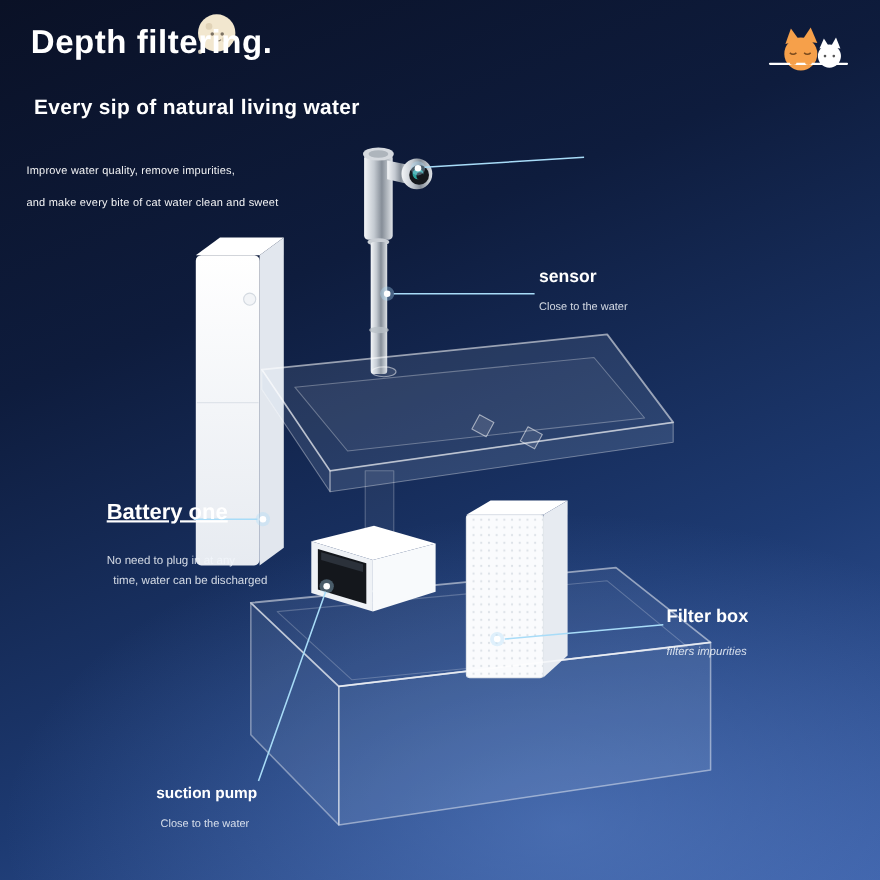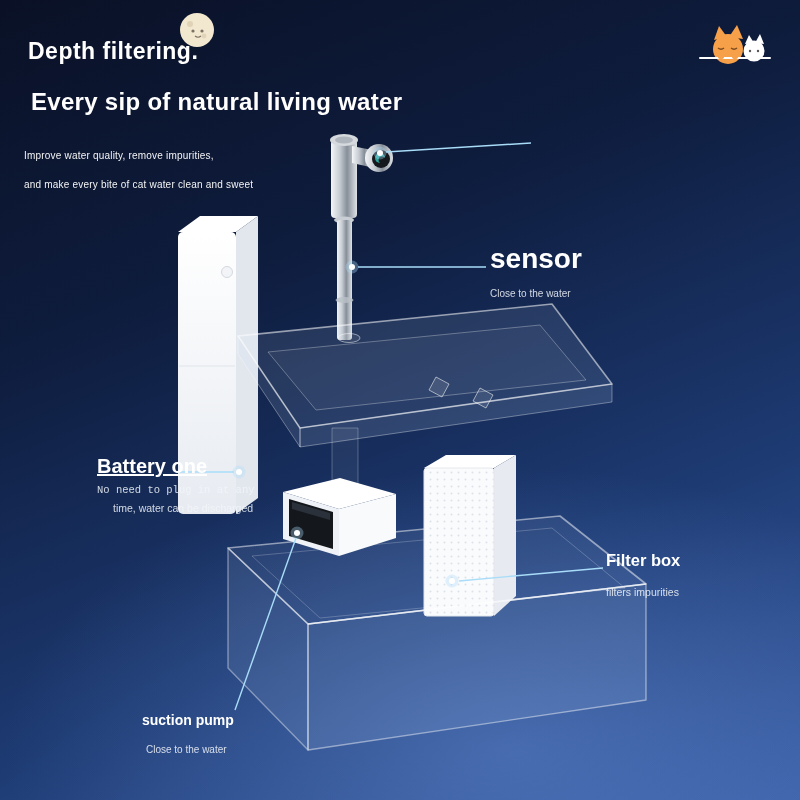--- a/index.html
+++ b/index.html
@@ -11,46 +11,46 @@
   }
   .stage {
     position:relative; width:800px; height:800px; overflow:hidden;
     background:
       radial-gradient(820px 460px at 64% 94%, rgba(98,138,208,0.50), rgba(0,0,0,0) 62%),
       linear-gradient(158deg, #0a1126 0%, #0e1c3d 32%, #1d3a72 68%, #3a5ea6 100%);
   }
   svg.scene { position:absolute; left:0; top:0; width:800px; height:800px; z-index:1; }
   .txt { position:absolute; z-index:2; }
 
-  .title { left:28px; top:38px; font-size:23px; font-weight:700; letter-spacing:0.5px; }
-  .subtitle { left:31px; top:88px; font-size:24px; font-weight:700; letter-spacing:0.3px; }
+  .title { left:28px; top:22px; font-size:30px; font-weight:700; letter-spacing:0.5px; }
+  .subtitle { left:31px; top:88px; font-size:19px; font-weight:700; letter-spacing:0.3px; }
   .desc { font-size:10px; font-weight:400; opacity:0.95; letter-spacing:0.2px; }
   .desc1 { left:24px; top:150px; }
   .desc2 { left:24px; top:179px; }
 
   .callout { position:absolute; z-index:2; }
   .callout .label { font-weight:700; color:#fff; }
   .callout .note { opacity:0.85; font-weight:400; color:#f2f6fb; }
 
   .co-water-outlet { left:536px; top:126px; }
   .co-water-outlet .label { font-size:15px; }
   .co-water-outlet .note { font-size:8.5px; margin-top:15px; }
 
   .co-sensor { left:490px; top:243px; }
-  .co-sensor .label { font-size:28px; }
+  .co-sensor .label { font-size:16px; }
   .co-sensor .note { font-size:10px; margin-top:13px; }
 
   .co-battery { left:97px; top:455px; }
   .co-battery .label { font-size:20px;text-decoration:underline; }
-  .co-battery .note1 { font-size:10.5px; margin-top:6px;font-family:Liberation Mono, monospace; }
-  .co-battery .note2 { font-size:10.5px; margin-top:6px; margin-left:16px; }
+  .co-battery .note1 { font-size:10.5px; margin-top:26px; }
+  .co-battery .note2 { font-size:10.5px; margin-top:6px; margin-left:6px; }
 
   .co-filter { left:606px; top:551px; }
   .co-filter .label { font-size:16.5px; }
-  .co-filter .note { font-size:10.5px; margin-top:16px; }
+  .co-filter .note { font-size:10.5px; margin-top:16px;font-style:italic; }
 
   .co-pump { left:142px; top:712px; }
   .co-pump .label { font-size:14px; }
   .co-pump .note { font-size:10px; margin-top:16px; margin-left:4px; }
 </style>
 </head>
 <body>
 
 <div class="stage">
 

